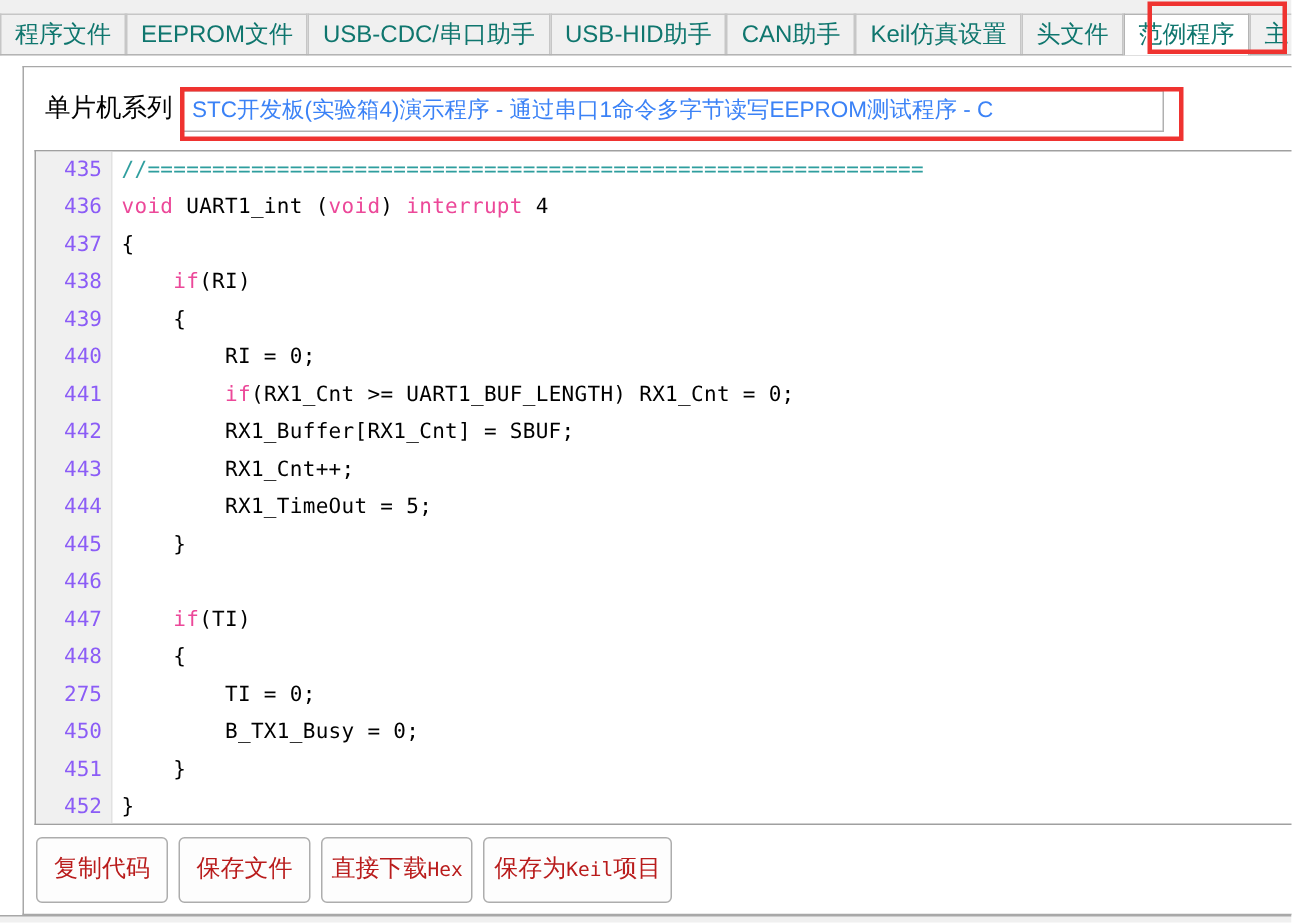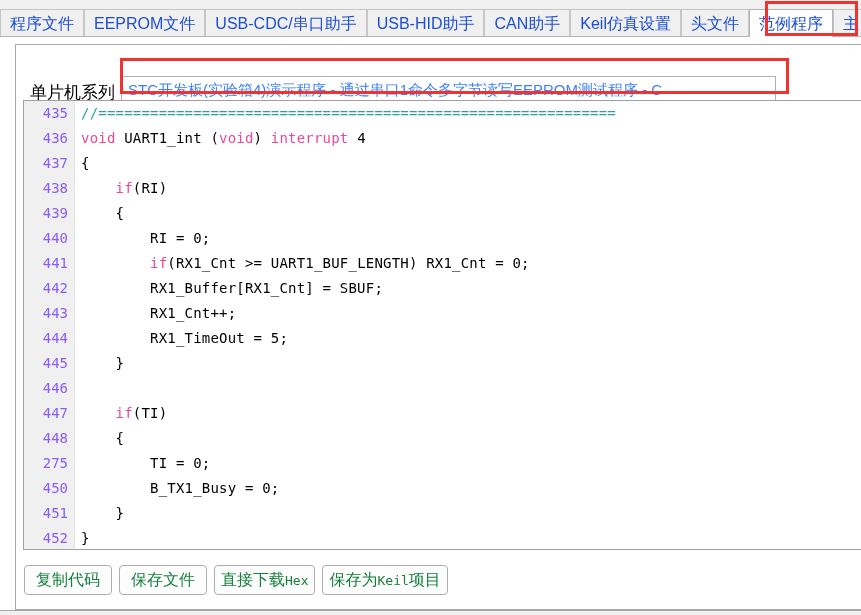--- a/index.html
+++ b/index.html
@@ -32,21 +32,21 @@
     height: 28px;
     line-height: 28px;
     padding: 0 9px;
     margin: 0 0 0 0;
     background: #f0f0f0;
     border: 1px solid #c6c6c6;
     border-bottom: none;
     font-size: 16px;
     font-family: "Liberation Sans", "DejaVu Sans", sans-serif;
     white-space: nowrap;
-    color: #1d4ed8;
+    color: #0f766e;
     box-sizing: border-box;
     position: relative;
   }
   .tab.selected {
     background: #ffffff;
     border-color: #b4b4b4;
     z-index: 3;
     font-family: Liberation Serif, serif;
   }
   .tab-highlight-box {
@@ -91,22 +91,21 @@
     pointer-events: none;
   }
 
   
   #series-row {
     position: absolute;
     left: 30px;
     top: 60px;
     height: 32px;
     display: flex;
-    align-items: flex-end;
-    margin-top: 12px;
+    align-items: flex-start;
   }
   #series-label {
     font-size: 17px;
     white-space: nowrap;
     margin-right: 6px;
     color: #000;
   }
   #series-combo {
     height: 28px;
     line-height: 26px;
@@ -197,30 +196,30 @@
   #button-bar {
     position: absolute;
     left: 24px;
     top: 562px;
     height: 36px;
     display: flex;
     align-items: center;
     gap: 7px;
   }
   .action-btn {
-    height: 30px;
+    height: 44px;
     line-height: 28px;
     background: #fdfdfd;
     border: 1px solid #adadad;
     border-radius: 4px;
     padding: 0 11px;
     font-size: 16px;
     font-family: "Liberation Sans", "DejaVu Sans", sans-serif;
     white-space: nowrap;
-    color: #15803d;
+    color: #b91c1c;
     box-sizing: border-box;
     cursor: pointer;
   }
   .action-btn.tight { padding: 0 6px; }
   .btn-sub {
     font-family: "DejaVu Sans Mono", "Liberation Mono", monospace;
     font-size: 13px;
   }
 
   

